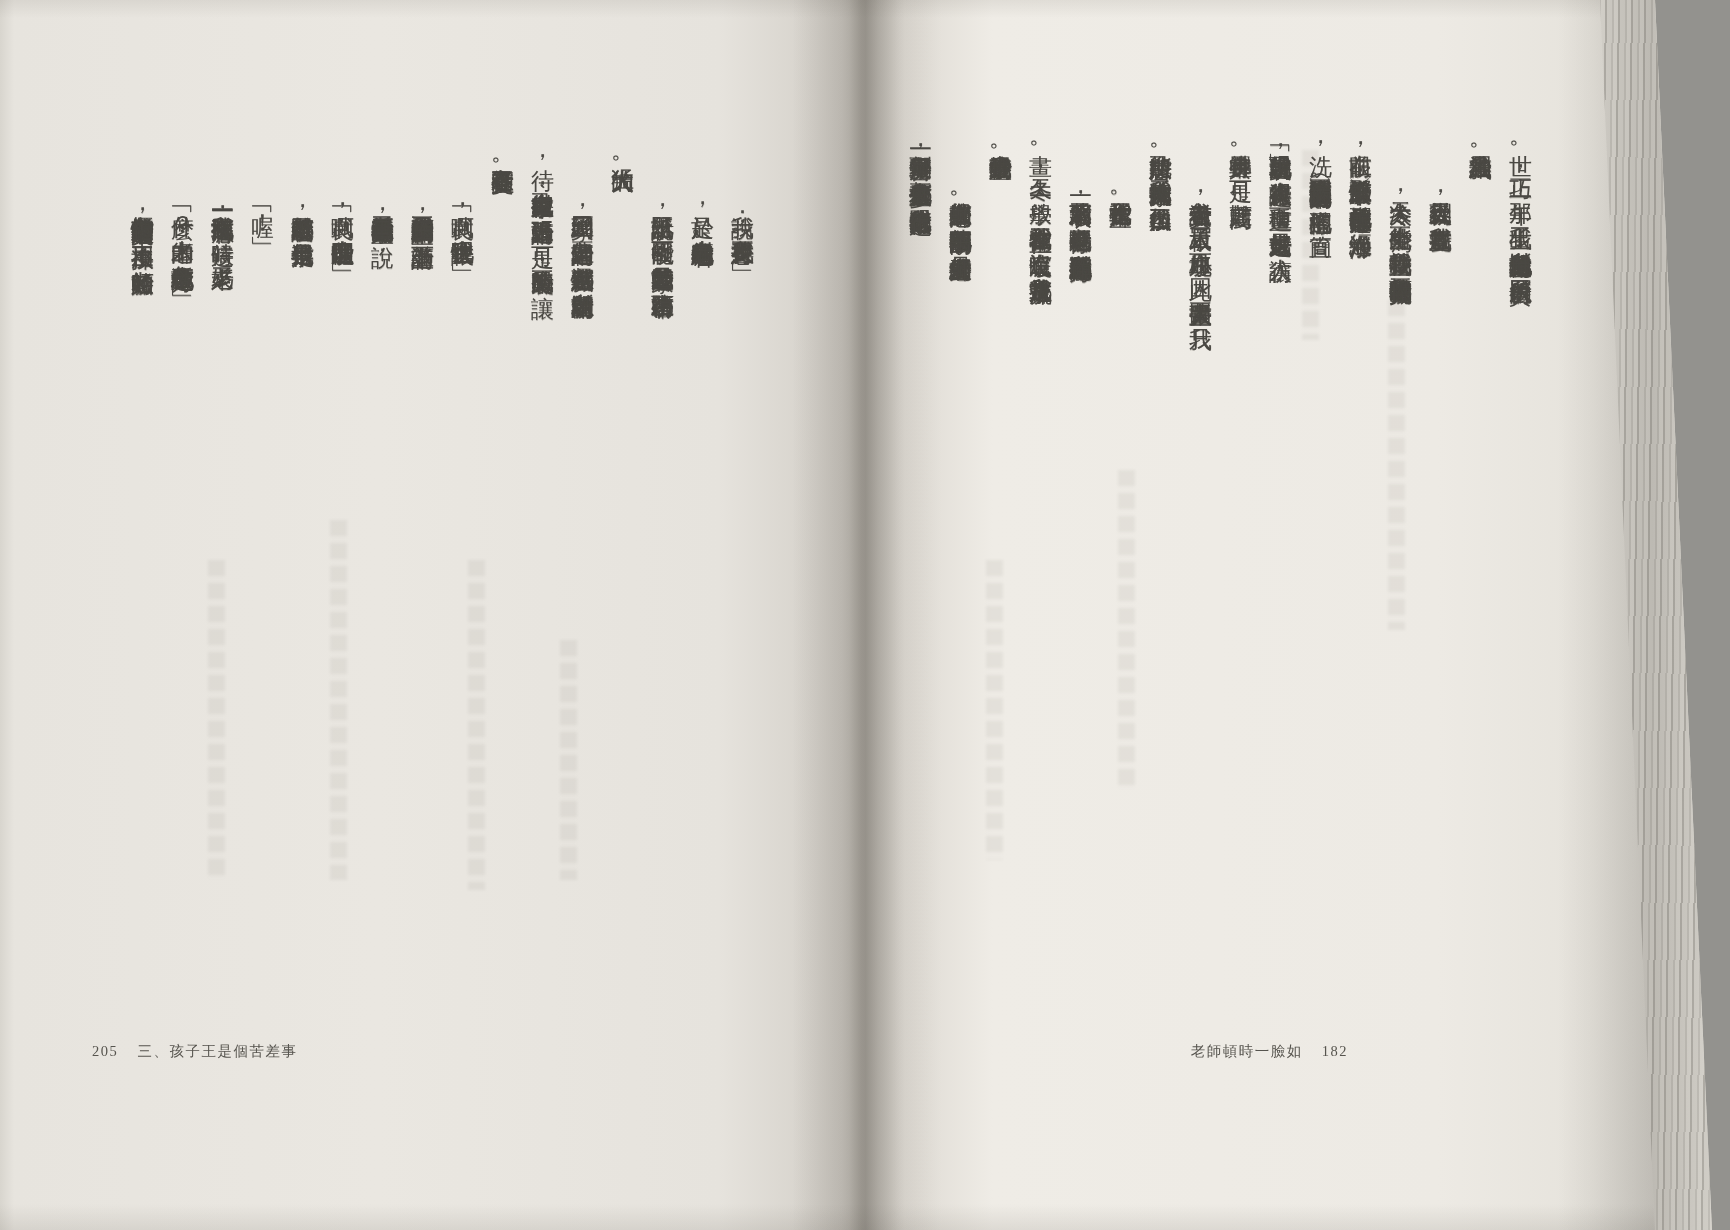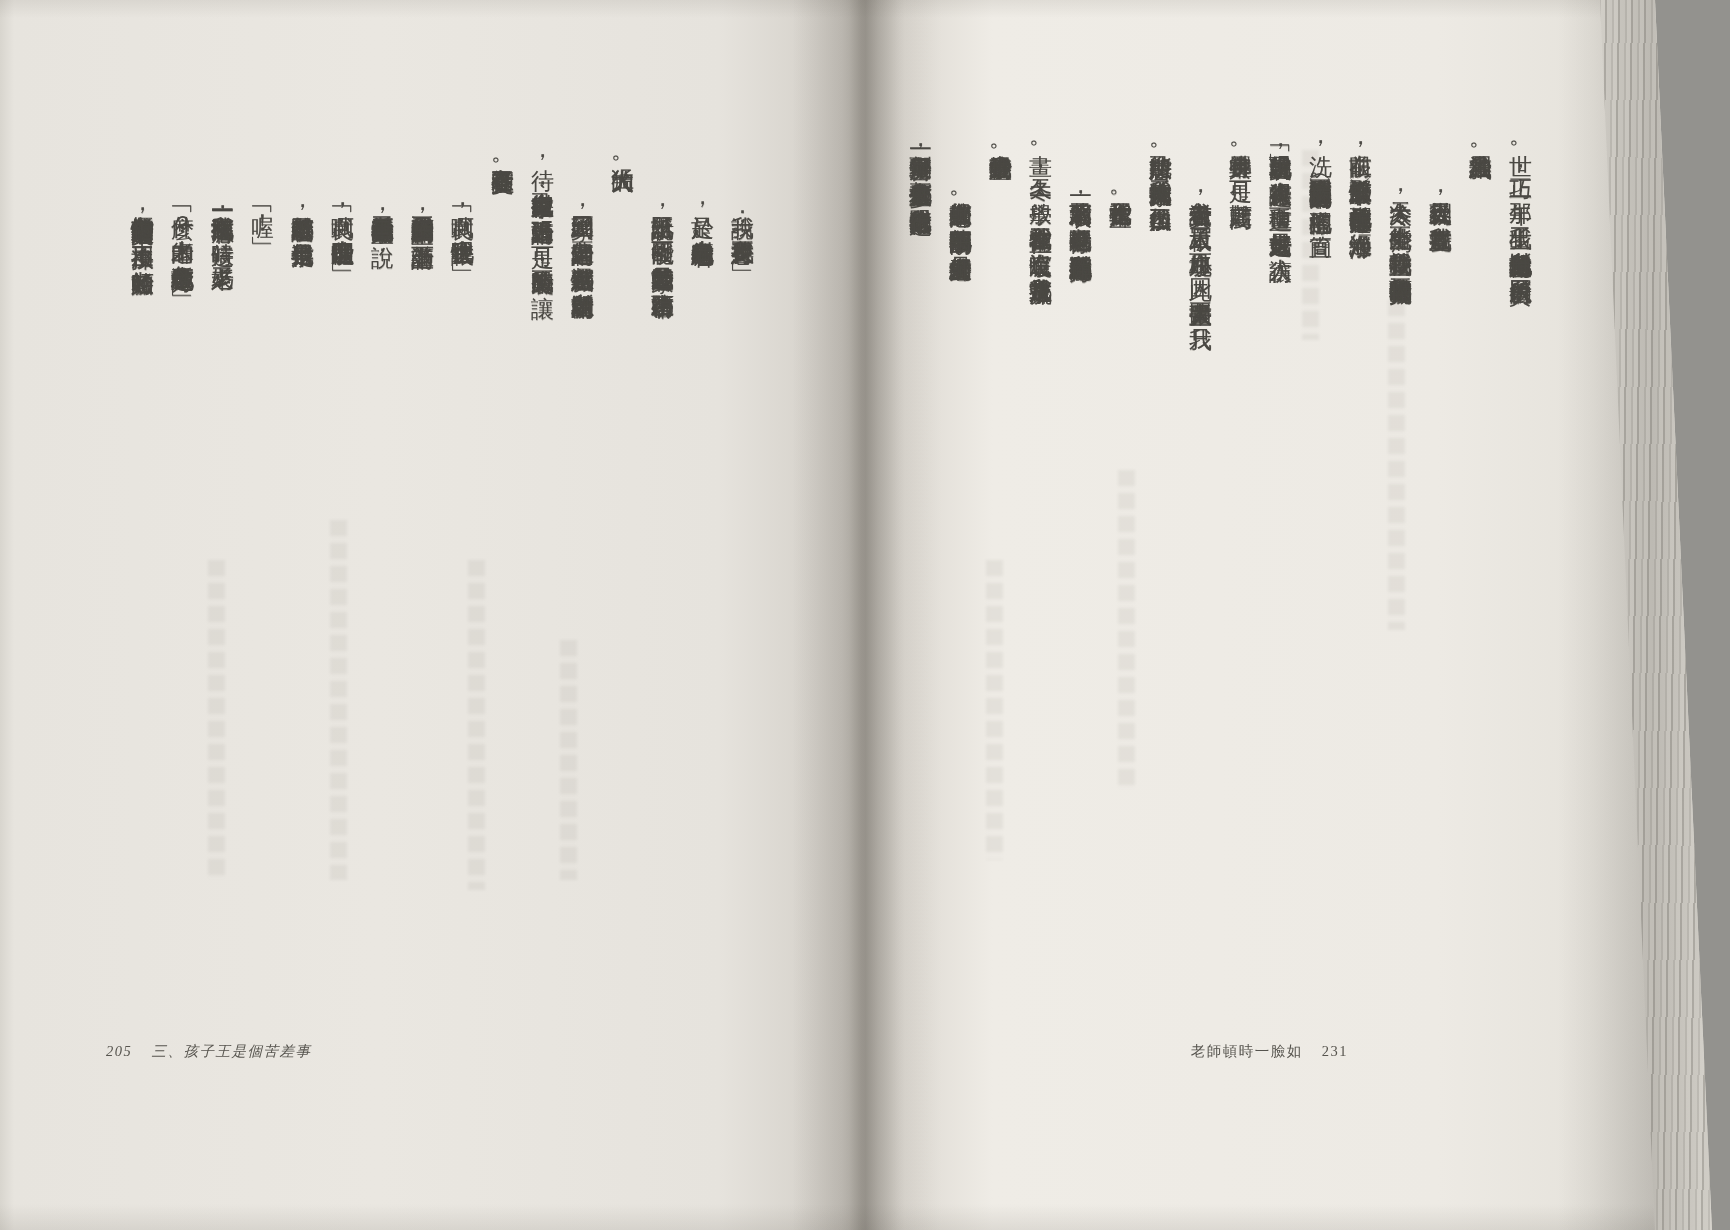--- a/index.html
+++ b/index.html
@@ -68,21 +68,21 @@
       rgba(112,108,100,0.20) 0 16px, rgba(112,108,100,0.02) 16px 23px);
     filter:blur(1.6px); opacity:.45; pointer-events:none;
   }
 
   
   .footer{
     position:absolute; top:1042px;
     font-size:14.5px; letter-spacing:1.5px; color:#56544e;
     white-space:nowrap;
   }
-  .footer-left{ left:106px;font-style:italic; }
+  .footer-left{ left:92px; }
   .footer-right{ right:382px; }
   .footer span + span{ margin-left:14px; }
 </style>
 </head>
 <body>
 
 <div class="spread">
   <div class="paper"></div>
   <div class="gutter"></div>
   <div class="fore-edge"></div>
@@ -134,15 +134,15 @@
       <p class="ind2">「什麼？由木老師，怎麼讓你坐在這種地方？」</p>
       <p class="ind2">老媽匆匆忙忙帶著老師來到有暖爐的矮桌邊，不用再挨凍，老師頓時一臉如</p>
     </div>
 
   <div class="footer footer-left">
     <span>205</span>
     <span>三、孩子王是個苦差事</span>
   </div>
   <div class="footer footer-right">
     <span>老師頓時一臉如</span>
-    <span>231</span>
+    <span>182</span>
   </div>
 </div>
 
 </body></html>

